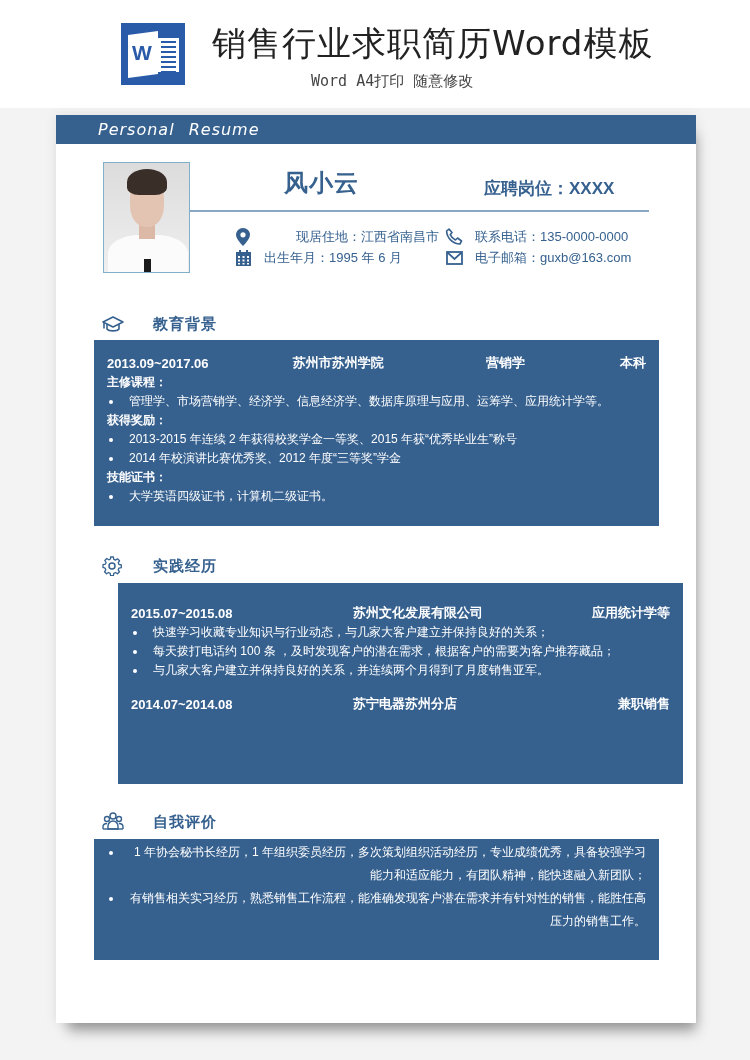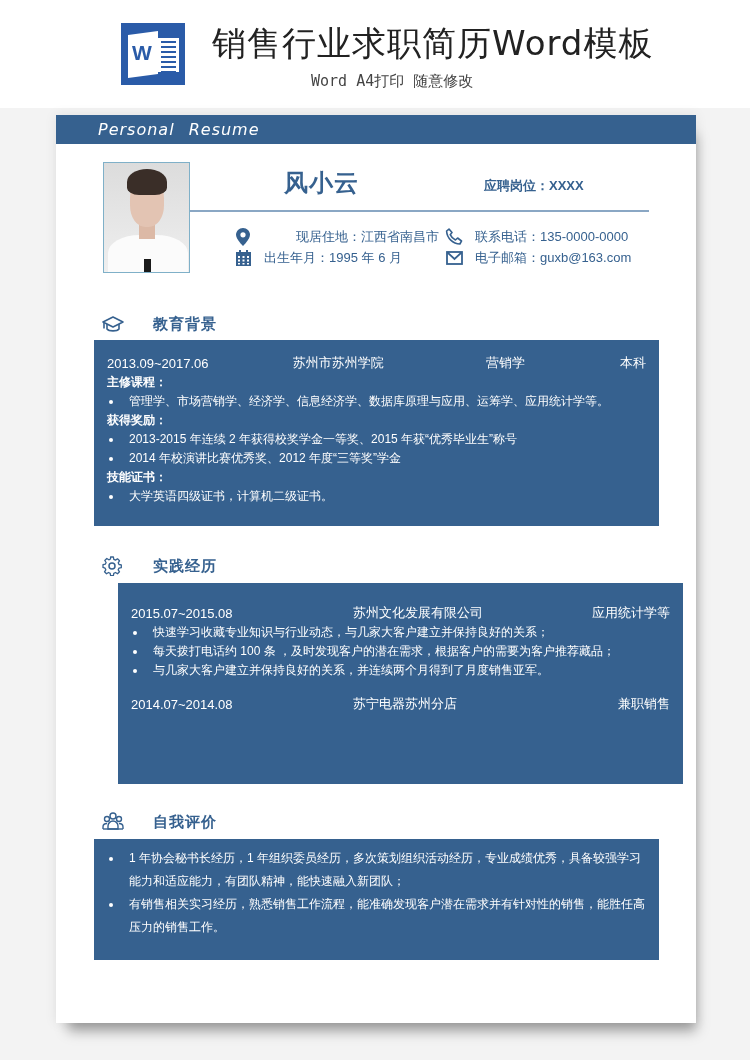--- a/index.html
+++ b/index.html
@@ -25,34 +25,34 @@
     .topbar-text { position: absolute; left: 42px; top: 5px; color: #fff; font-size: 16px; font-style: italic; font-family: "DejaVu Sans", sans-serif; letter-spacing: 1px; word-spacing: 8px; }
 
     .photo { position: absolute; left: 47px; top: 47px; width: 87px; height: 111px; border: 1px solid #7fb0c8; background: linear-gradient(#dcdcdc, #efefef); overflow: hidden; }
     .photo .hair { position: absolute; left: 23px; top: 6px; width: 40px; height: 26px; background: #3a2e28; border-radius: 50% 50% 30% 30%; }
     .photo .face { position: absolute; left: 26px; top: 16px; width: 34px; height: 48px; background: #e3c4b3; border-radius: 40% 40% 45% 45%; }
     .photo .neck { position: absolute; left: 35px; top: 60px; width: 16px; height: 16px; background: #dcb9a6; }
     .photo .shirt { position: absolute; left: 4px; top: 72px; width: 80px; height: 45px; background: #fbfbfb; border-radius: 40% 40% 0 0; }
     .photo .tie { position: absolute; left: 40px; top: 96px; width: 7px; height: 16px; background: #1a1a1a; }
 
     .name { position: absolute; left: 228px; top: 52px; font-size: 24px; font-weight: bold; color: #36618f; letter-spacing: 1px; }
-    .job { position: absolute; left: 428px; top: 62px; font-size: 13px; font-weight: bold; color: #36618f; }
+    .job { position: absolute; left: 428px; top: 62px; font-size: 17px; font-weight: bold; color: #36618f; }
     .hline { position: absolute; left: 134px; top: 95px; width: 459px; height: 2px; background: #8aa7c4; }
 
     .info { position: absolute; font-size: 13px; color: #36618f; display: flex; align-items: center; }
     .info .ic { width: 18px; height: 18px; margin-right: 12px; display: inline-flex; align-items: center; justify-content: center; }
     .info svg { display: block; }
 
     
     .sec-head { position: absolute; left: 46px; display: flex; align-items: center; }
     .sec-head .sic { width: 22px; height: 20px; margin-right: 29px; }
     .sec-head .stitle { font-size: 15px; font-weight: bold; color: #36618f; letter-spacing: 1px; }
 
     .box { position: absolute; left: 38px; width: 565px; background: #36618f; color: #fff; padding: 0 13px; }
-    .row { display: flex; justify-content: space-between; font-weight: normal; font-size: 13px; height: 20px; align-items: center; gap: 32px; }
+    .row { display: flex; justify-content: space-between; font-weight: bold; font-size: 13px; height: 20px; align-items: center; gap: 32px; }
     .row span { white-space: nowrap; }
     .label { font-size: 12px; font-weight: bold; height: 19px; line-height: 19px; }
     ul { list-style: none; }
     li { position: relative; padding-left: 22px; font-size: 12px; line-height: 19px; }
     li::before { content: ""; position: absolute; left: 2px; top: 8px; width: 4px; height: 4px; border-radius: 50%; background: #fff; }
     .eval li { line-height: 23px; }
     .eval li::before { top: 10px; }
   </style>
 </head>
 <body>
@@ -209,19 +209,19 @@
           <circle cx="11" cy="4" r="3" fill="none" stroke="#36618f" stroke-width="1.4"></circle>
           <circle cx="5" cy="7" r="2.5" fill="none" stroke="#36618f" stroke-width="1.4"></circle>
           <circle cx="17" cy="7" r="2.5" fill="none" stroke="#36618f" stroke-width="1.4"></circle>
           <path d="M6 17v-3c0-3 2.5-5 5-5s5 2 5 5v3z" fill="none" stroke="#36618f" stroke-width="1.4"></path>
           <path d="M1 17v-2c0-2 1.6-3.5 4-3.5M21 17v-2c0-2-1.6-3.5-4-3.5" fill="none" stroke="#36618f" stroke-width="1.4"></path>
           <path d="M1 17h20" stroke="#36618f" stroke-width="1.4"></path>
         </svg>
     </span>
     <span class="stitle">自我评价</span>
   </div>
-  <div class="box eval" style="top:724px; height:121px; padding-top:8px;">
+  <div class="box eval" style="top:724px; height:121px; padding-top:2px;text-align:right;">
     <ul>
       <li>1 年协会秘书长经历，1 年组织委员经历，多次策划组织活动经历，专业成绩优秀，具备较强学习能力和适应能力，有团队精神，能快速融入新团队；</li>
       <li>有销售相关实习经历，熟悉销售工作流程，能准确发现客户潜在需求并有针对性的销售，能胜任高压力的销售工作。</li>
     </ul>
   </div>
 </div>
 
 </body></html>

